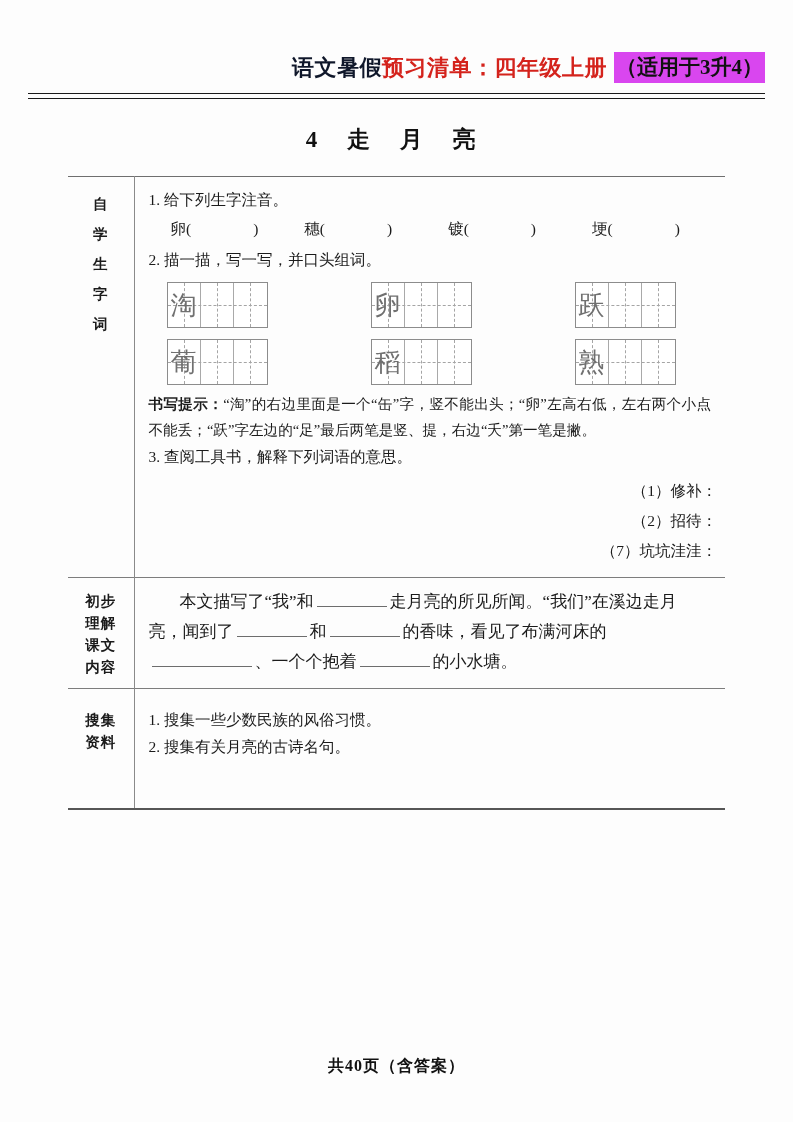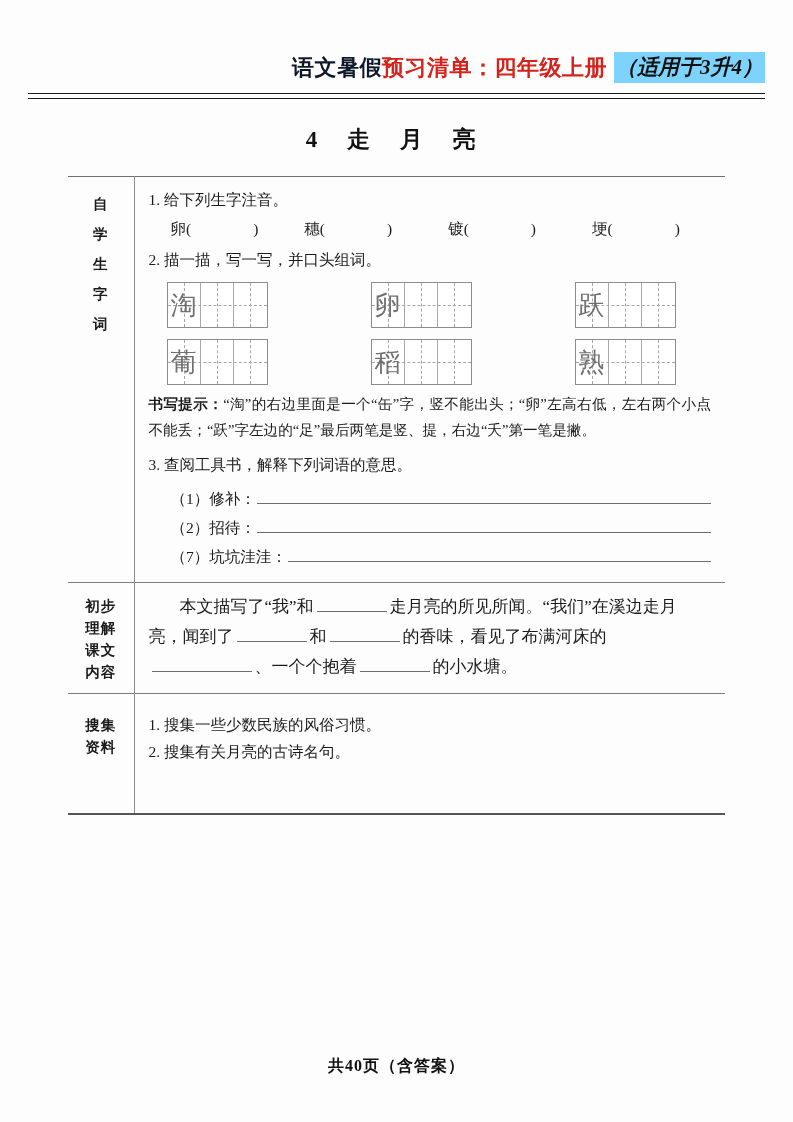--- a/index.html
+++ b/index.html
@@ -40,27 +40,26 @@
     line-height: 30px;
     vertical-align: middle;
   }
   .hdr-black { color: #0f172a; text-align: right; }
   .hdr-red { color: #d4231c; }
   .header-badge {
     display: inline-block;
     font-size: 21px;
     font-weight: bold;
     color: #111111;
-    background: #7dd3fc;
+    background: #d946ef;
     padding: 1px 2px 2px 2px;
     margin-left: 7px;
     line-height: 28px;
     vertical-align: middle;
     letter-spacing: 0px;
-    font-style: italic;
   }
 
   .double-rule {
     position: absolute;
     left: 28px;
     right: 28px;
     top: 93px;
     height: 6px;
     border-top: 1.6px solid #1a1a1a;
     border-bottom: 1.6px solid #1a1a1a;
@@ -209,24 +208,25 @@
     line-height: 26px;
     margin-top: 6px;
     text-align: justify;
     padding-right: 6px;
   }
   .tips b { font-weight: bold; }
 
   .defs { margin-top: 7px; }
   .def-row {
     display: flex;
-    align-items: flex-start;
+    align-items: flex-end;
     padding-left: 22px;
     margin-bottom: 2px;
     white-space: nowrap;
+    flex-direction: column;
   }
   .def-row .dlabel { font-size: 15.5px; }
   .def-row .dline {
     flex: 1;
     border-bottom: 1.2px solid #6d6d6d;
     height: 18px;
     margin-left: 1px;
     margin-right: 6px;
   }
 
@@ -342,21 +342,21 @@
                     <span class="grid-char">熟</span>
                   </div>
                 <div class="grid-cell"></div>
                 <div class="grid-cell"></div>
               </div>
             </div>
           </div>
 
           <div class="tips"><b>书写提示：</b><span>“淘”的右边里面是一个“缶”字，竖不能出头；“卵”左高右低，左右两个小点不能丢；“跃”字左边的“足”最后两笔是竖、提，右边“夭”第一笔是撇。</span></div>
 
-          <div class="qline" style="margin-top:8px">3. 查阅工具书，解释下列词语的意思。</div>
+          <div class="qline" style="margin-top:0">3. 查阅工具书，解释下列词语的意思。</div>
 
           <div class="defs">
             <div class="def-row">
               <span class="dlabel">（1）修补：</span>
               <span class="dline"></span>
             </div>
             <div class="def-row">
               <span class="dlabel">（2）招待：</span>
               <span class="dline"></span>
             </div>

